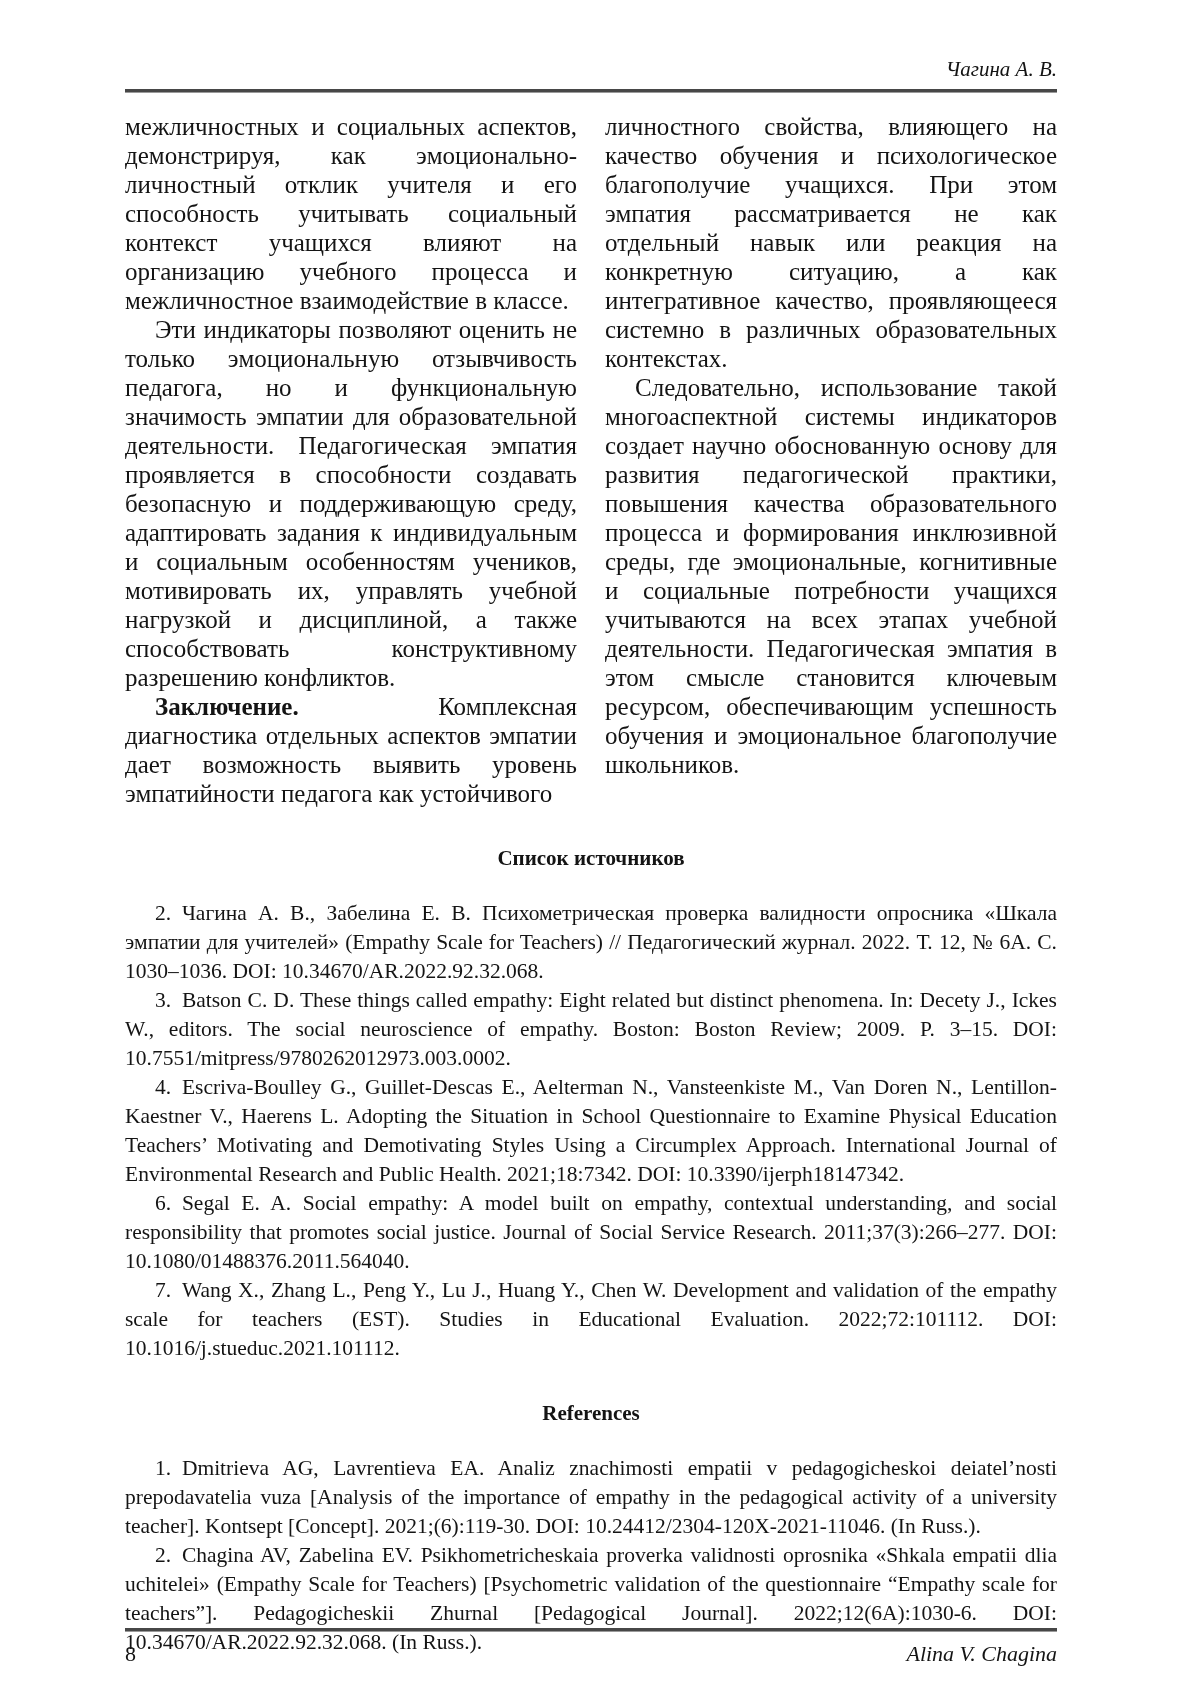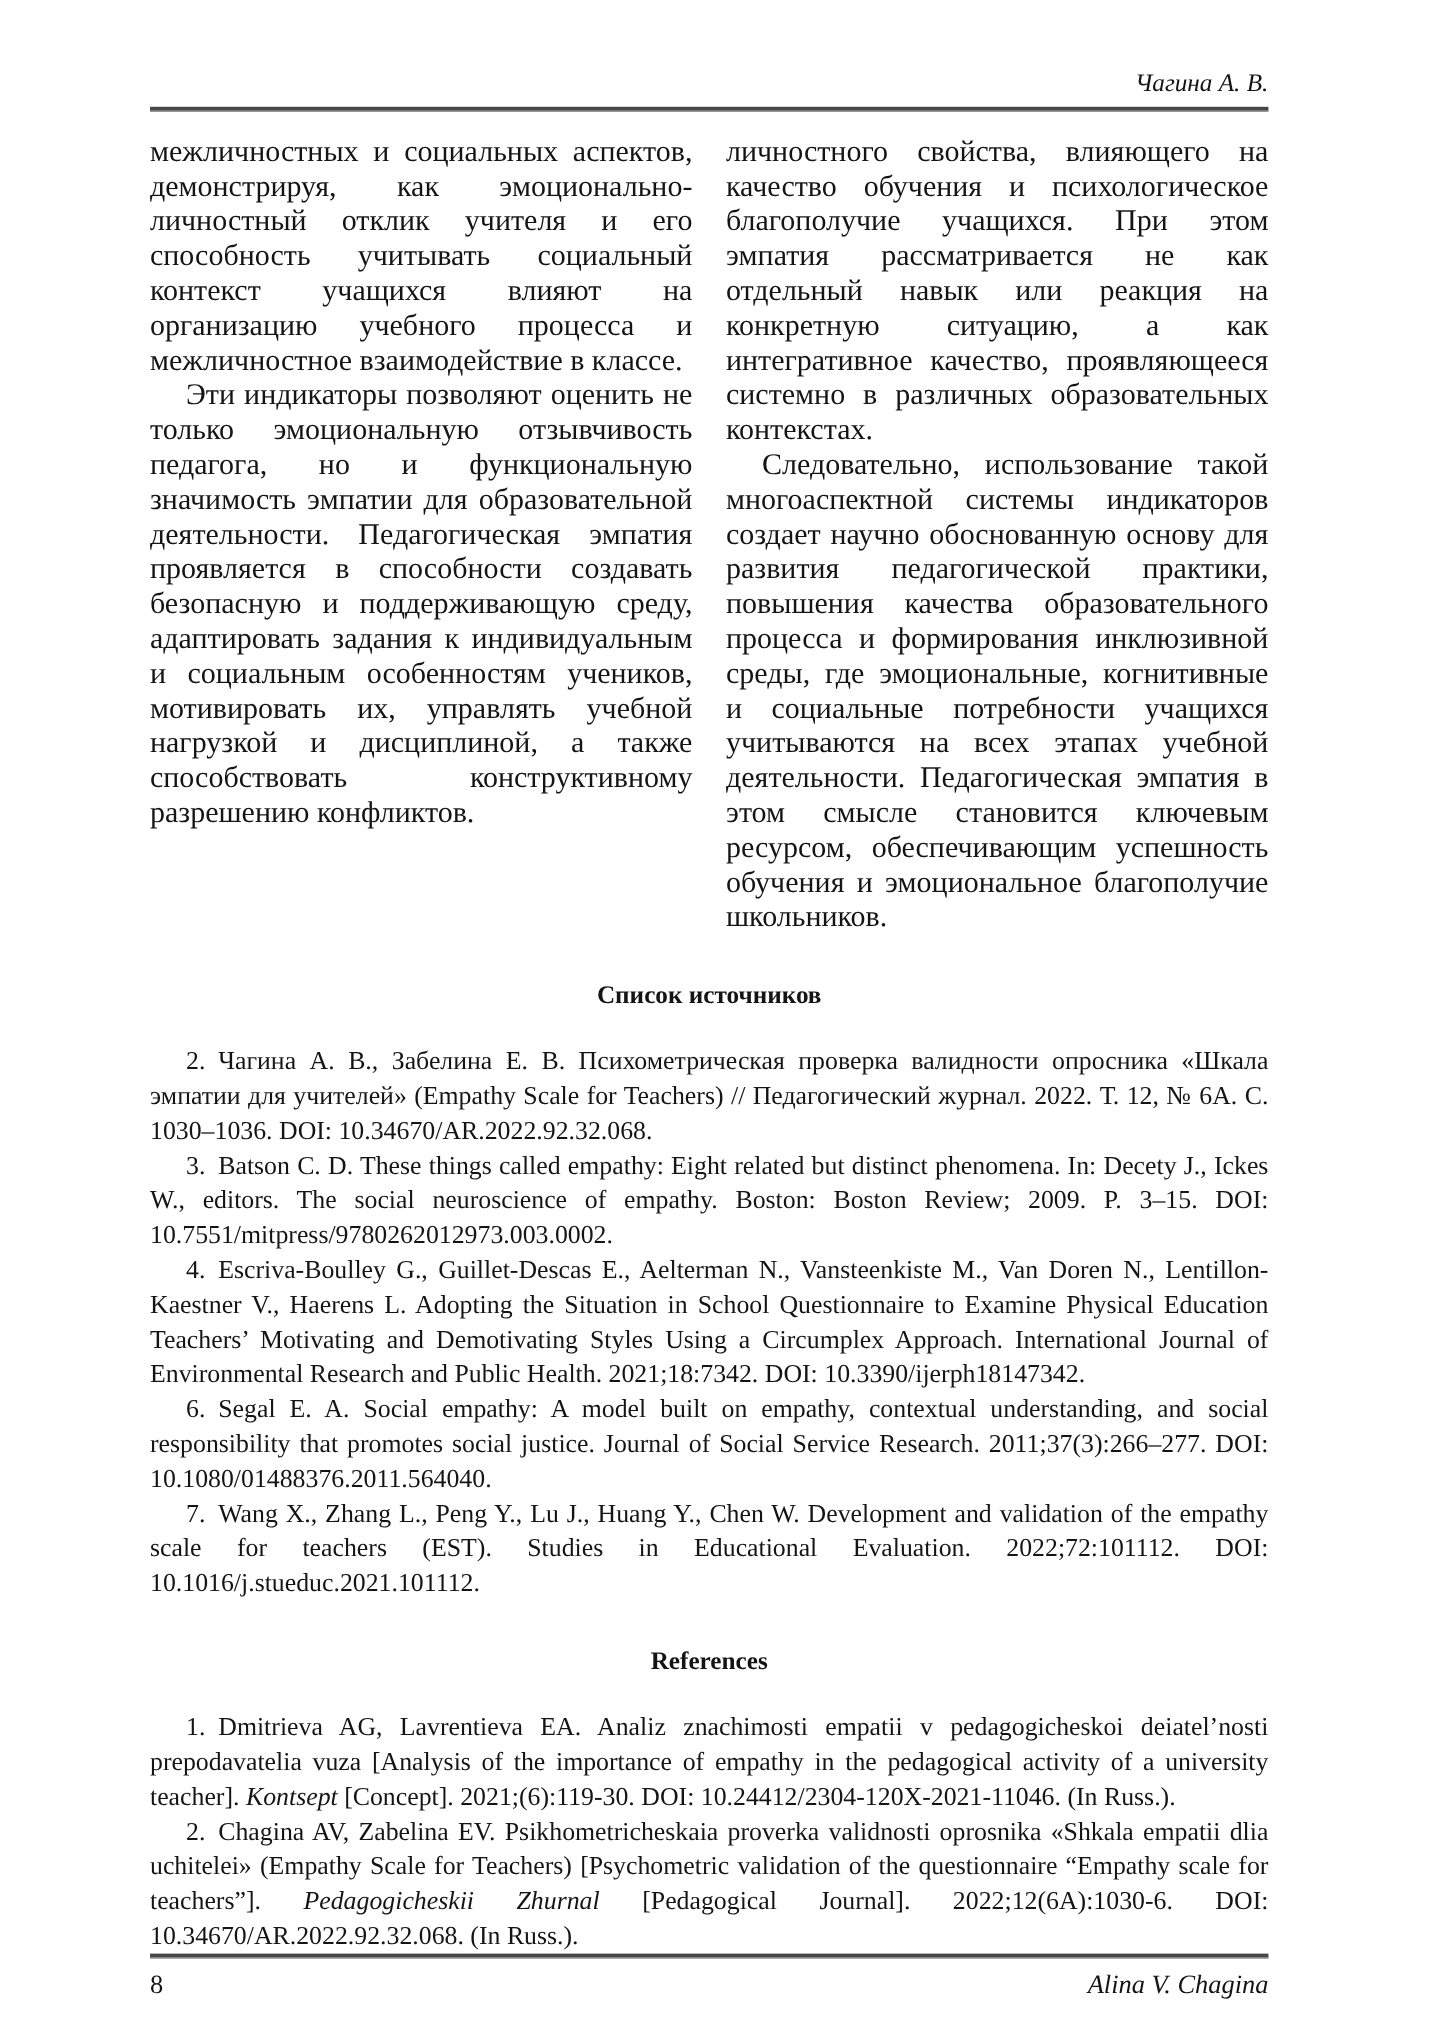--- a/index.html
+++ b/index.html
@@ -33,21 +33,21 @@
   }
   .col{flex:1 1 0;min-width:0;}
   .para{
     margin:0;
     font-size:25px;
     line-height:29px;
     text-align:justify;
   }
   .para.indent{text-indent:30px;}
   .b{font-weight:bold;}
-  .i{font-style:italic;}
+  .i{}
   .section-heading{
     margin:34px 0 25px 0;
     font-size:21px;
     line-height:32px;
     font-weight:bold;
     text-align:center;
   }
   .ref-list{margin:0;padding:0;}
   .ref{
     margin:0;
@@ -80,20 +80,21 @@
 
   <header>
     <div class="running-head">Чагина А. В.</div>
     <div class="rule"></div>
   </header>
 
   <main class="columns">
     <div class="col" id="left-col">
         <p class="para"><span>межличностных и социальных аспектов, демонстрируя, как эмоционально-личностный отклик учителя и его способность учитывать социальный контекст учащихся влияют на организацию учебного процесса и межличностное взаимодействие в классе.</span></p>
         <p class="para indent"><span>Эти индикаторы позволяют оценить не только эмоциональную отзывчивость педагога, но и функциональную значимость эмпатии для образовательной деятельности. Педагогическая эмпатия проявляется в способности создавать безопасную и поддерживающую среду, адаптировать задания к индивидуальным и социальным особенностям учеников, мотивировать их, управлять учебной нагрузкой и дисциплиной, а также способствовать конструктивному разрешению конфликтов.</span></p>
+        <p class="para indent"><span class="b">Заключение.</span><span> Комплексная диагностика отдельных аспектов эмпатии дает возможность выявить уровень эмпатийности педагога как устойчивого</span></p>
       </div>
     <div class="col" id="right-col">
         <p class="para"><span>личностного свойства, влияющего на качество обучения и психологическое благополучие учащихся. При этом эмпатия рассматривается не как отдельный навык или реакция на конкретную ситуацию, а как интегративное качество, проявляющееся системно в различных образовательных контекстах.</span></p>
         <p class="para indent"><span>Следовательно, использование такой многоаспектной системы индикаторов создает научно обоснованную основу для развития педагогической практики, повышения качества образовательного процесса и формирования инклюзивной среды, где эмоциональные, когнитивные и социальные потребности учащихся учитываются на всех этапах учебной деятельности. Педагогическая эмпатия в этом смысле становится ключевым ресурсом, обеспечивающим успешность обучения и эмоциональное благополучие школьников.</span></p>
       </div>
   </main>
 
   <h2 class="section-heading">Список источников</h2>
   <div class="ref-list" id="sources-list">
       <p class="ref"><span>2. </span><span>Чагина А. В., Забелина Е. В. Психометрическая проверка валидности опросника «Шкала эмпатии для учителей» (Empathy Scale for Teachers) // Педагогический журнал. 2022. Т. 12, № 6А. С. 1030–1036. DOI: 10.34670/AR.2022.92.32.068.</span></p>

